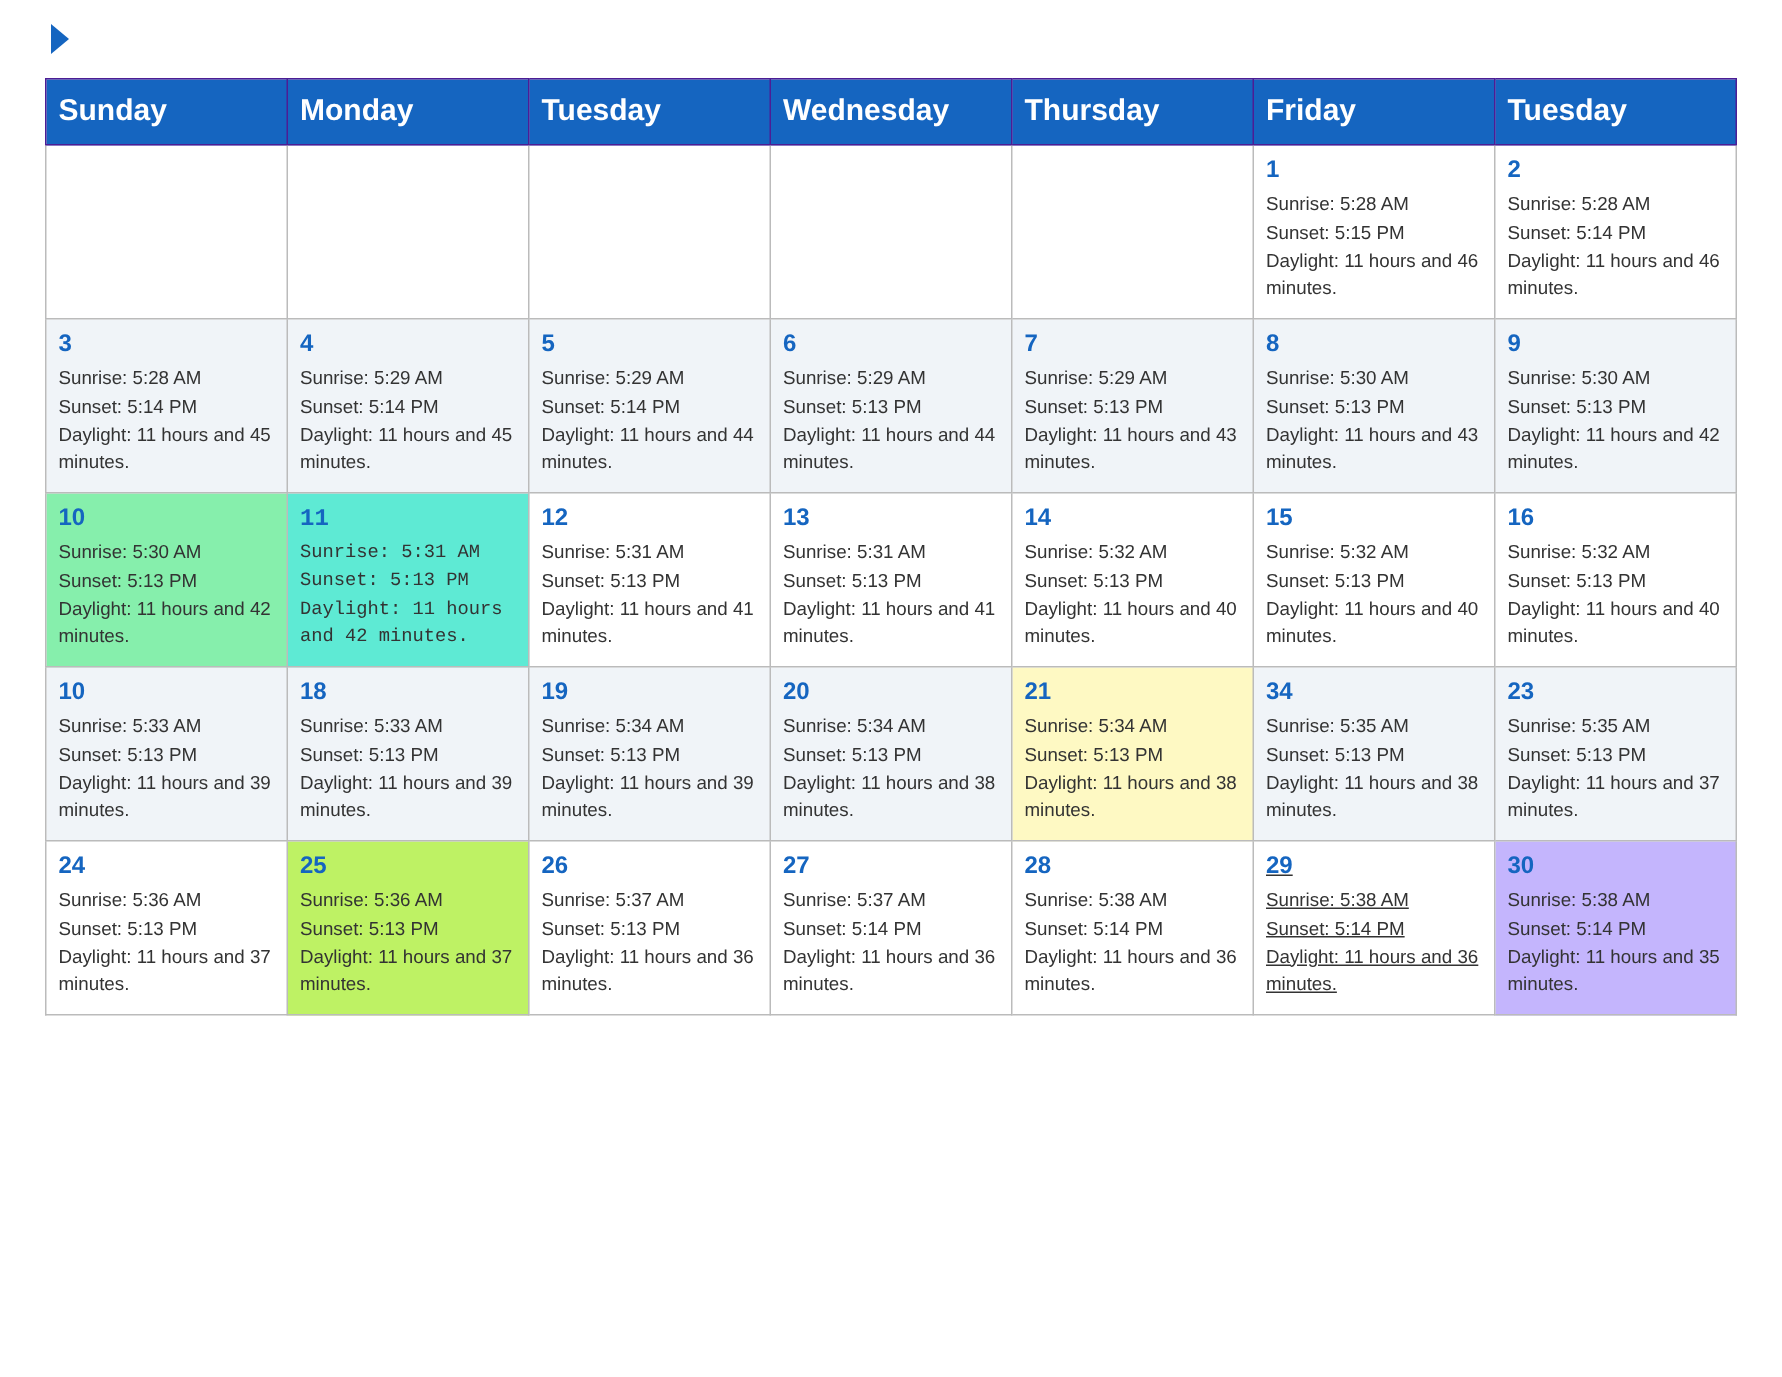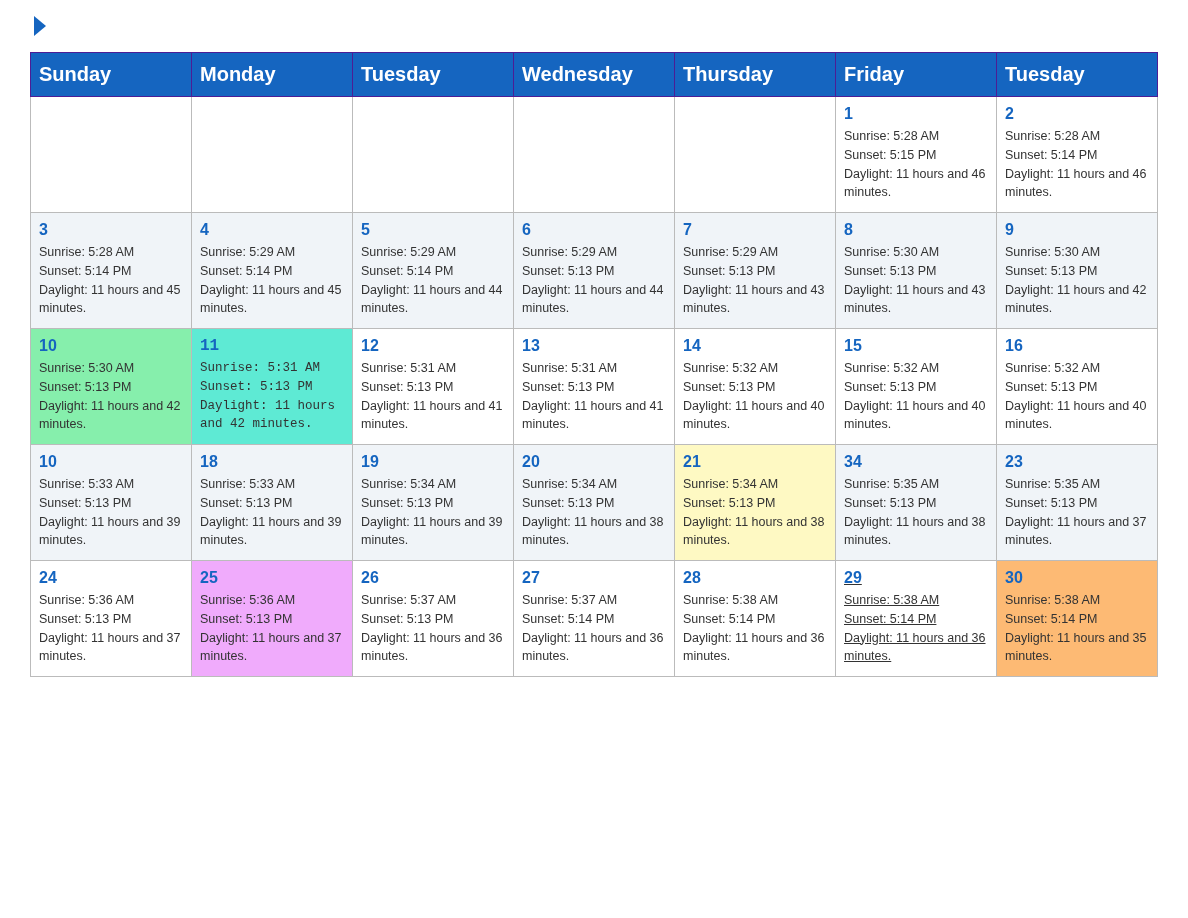--- a/index.html
+++ b/index.html
@@ -243,39 +243,39 @@
         <td style="background-color: rgb(240, 244, 248);">
           <span class="day-number">23</span>
           <div class="day-info">Sunrise: 5:35 AM<br>Sunset: 5:13 PM<br>Daylight: 11 hours and 37 minutes.</div>
         </td>
       </tr>
       <tr>
         <td style="background-color: rgb(255, 255, 255);">
           <span class="day-number">24</span>
           <div class="day-info">Sunrise: 5:36 AM<br>Sunset: 5:13 PM<br>Daylight: 11 hours and 37 minutes.</div>
         </td>
-        <td style="background-color: #f0abfc;">
+        <td style="background-color: #bef264;">
           <span class="day-number">25</span>
           <div class="day-info">Sunrise: 5:36 AM<br>Sunset: 5:13 PM<br>Daylight: 11 hours and 37 minutes.</div>
         </td>
         <td style="background-color: rgb(255, 255, 255);">
           <span class="day-number">26</span>
           <div class="day-info">Sunrise: 5:37 AM<br>Sunset: 5:13 PM<br>Daylight: 11 hours and 36 minutes.</div>
         </td>
         <td style="background-color: rgb(255, 255, 255);">
           <span class="day-number">27</span>
           <div class="day-info">Sunrise: 5:37 AM<br>Sunset: 5:14 PM<br>Daylight: 11 hours and 36 minutes.</div>
         </td>
         <td style="background-color: rgb(255, 255, 255);">
           <span class="day-number">28</span>
           <div class="day-info">Sunrise: 5:38 AM<br>Sunset: 5:14 PM<br>Daylight: 11 hours and 36 minutes.</div>
         </td>
         <td style="background-color: rgb(255, 255, 255); text-decoration: underline;">
           <span class="day-number">29</span>
           <div class="day-info">Sunrise: 5:38 AM<br>Sunset: 5:14 PM<br>Daylight: 11 hours and 36 minutes.</div>
         </td>
-        <td style="background-color: #fdba74; margin-left: 10px;">
+        <td style="background-color: #c4b5fd; margin-left: 10px;">
           <span class="day-number">30</span>
           <div class="day-info">Sunrise: 5:38 AM<br>Sunset: 5:14 PM<br>Daylight: 11 hours and 35 minutes.</div>
         </td>
       </tr>
     </tbody>
 </table>
 
 </body></html>

